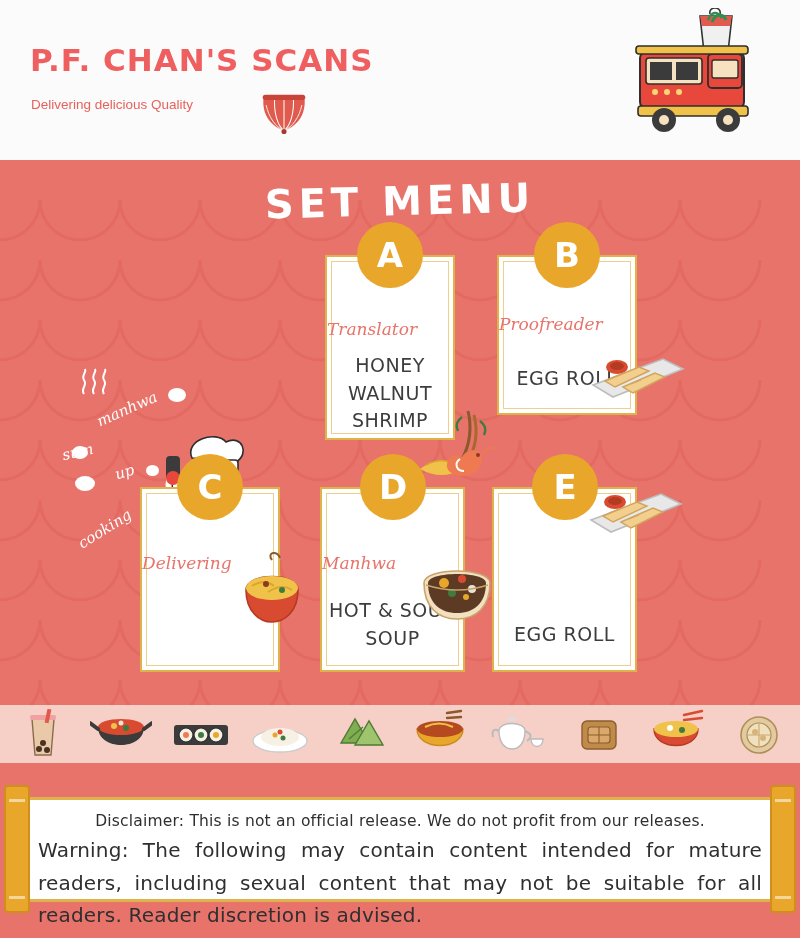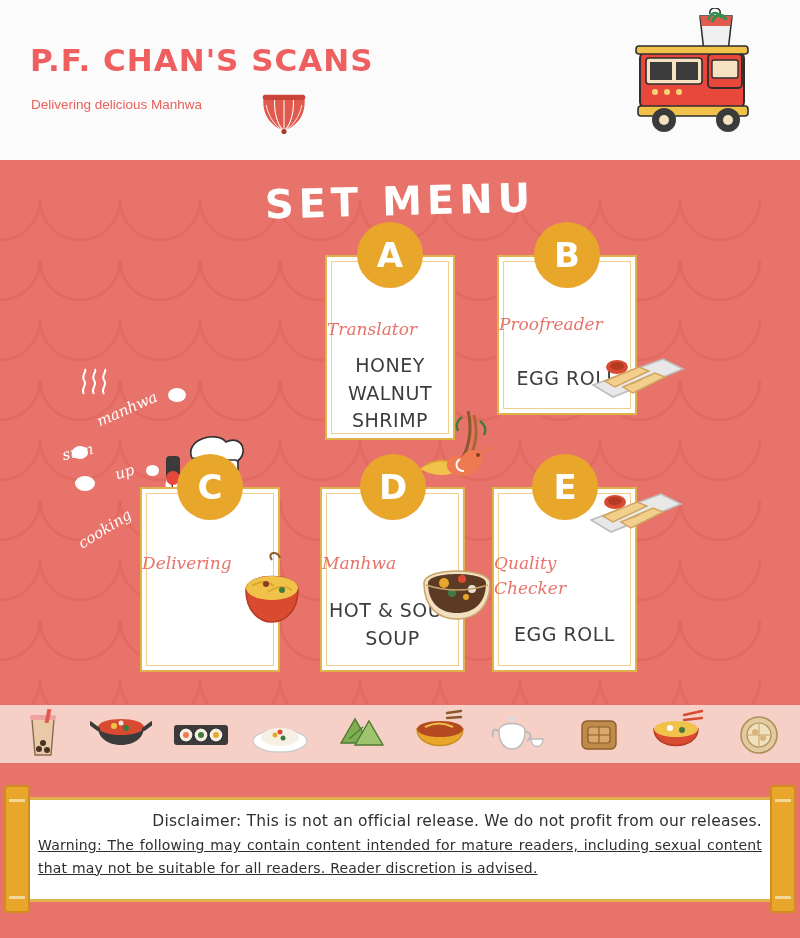--- a/index.html
+++ b/index.html
@@ -200,31 +200,31 @@
   .disc-text {
     position: absolute;
     left: 38px; top: 46px;
     width: 724px;
     color: #2f2f2f;
     font-size: 15.5px;
     line-height: 1.62;
     font-family: "DejaVu Sans", sans-serif;
     letter-spacing: .2px;
   }
-  .disc-line1 { text-align: right; }
-  .disc-line2 { text-align: justify; font-size: 14px; text-decoration: underline; }
+  .disc-line1 { text-align: center; }
+  .disc-line2 { text-align: justify; font-size: 20px; }
 </style>
 </head>
 <body>
 
 <div id="page">
 
   <div class="header">
     <div class="brand-title">P.F. CHAN'S SCANS</div>
-    <div class="brand-sub">Delivering delicious Manhwa</div>
+    <div class="brand-sub">Delivering delicious Quality</div>
 
     <svg class="fan-icon" viewBox="0 0 60 54">
       <path d="M30 50 C12 44 4 28 6 12 L54 12 C56 28 48 44 30 50 Z" fill="#e05a4e"></path>
       <path d="M30 50 C22 44 18 28 19 12 L19 12" stroke="#ffffff" stroke-width="1.2" fill="none"></path>
       <path d="M30 50 C38 44 42 28 41 12" stroke="#ffffff" stroke-width="1.2" fill="none"></path>
       <path d="M30 50 L30 12" stroke="#ffffff" stroke-width="1.2"></path>
       <path d="M30 50 C20 46 12 34 9 20" stroke="#ffffff" stroke-width="1" fill="none"></path>
       <path d="M30 50 C40 46 48 34 51 20" stroke="#ffffff" stroke-width="1" fill="none"></path>
       <rect x="5" y="8" width="50" height="6" rx="3" fill="#c94438"></rect>
       <circle cx="30" cy="51" r="3" fill="#a8392f"></circle>
@@ -389,22 +389,20 @@
       <circle cx="28" cy="28" r="5" fill="#e8a62b"></circle>
       <circle cx="46" cy="24" r="4" fill="#d94b30"></circle>
       <circle cx="56" cy="34" r="4" fill="#e8e3d5"></circle>
       <circle cx="36" cy="38" r="4" fill="#3f7a3f"></circle>
       <circle cx="50" cy="42" r="3" fill="#e8a62b"></circle>
       <path d="M10 30 q31 10 62 0" stroke="#c9a36a" stroke-width="1.4" fill="none"></path>
     </svg>
 
     <div class="card" style="left:492px;top:327px;width:145px;height:185px">
       <div class="inner"></div>
-      <div class="role" style="top:62px; white-space:pre-line">Quality
-Checker</div>
       <div class="dish" style="top:132px">EGG ROLL</div>
     </div>
     <div class="badge" style="left:532px;top:294px">E</div>
     <svg class="food-art" style="left:581px;top:320px;width:104px;height:62px" viewBox="0 0 104 62">
       <path d="M10 40 L80 14 L100 24 L30 52 Z" fill="#e8e8e8" stroke="#bdbdbd" stroke-width="1.6"></path>
       <path d="M22 36 L56 22 L66 26 L32 42 Z" fill="#f3cf8e" stroke="#d1a45e" stroke-width="1.4"></path>
       <path d="M40 42 L72 28 L82 32 L50 48 Z" fill="#f3cf8e" stroke="#d1a45e" stroke-width="1.4"></path>
       <ellipse cx="34" cy="22" rx="11" ry="7" fill="#d94b30"></ellipse>
       <ellipse cx="34" cy="21" rx="7" ry="4" fill="#b53a22"></ellipse>
       <path d="M28 33 L38 29" stroke="#d1a45e" stroke-width="1.2"></path>

